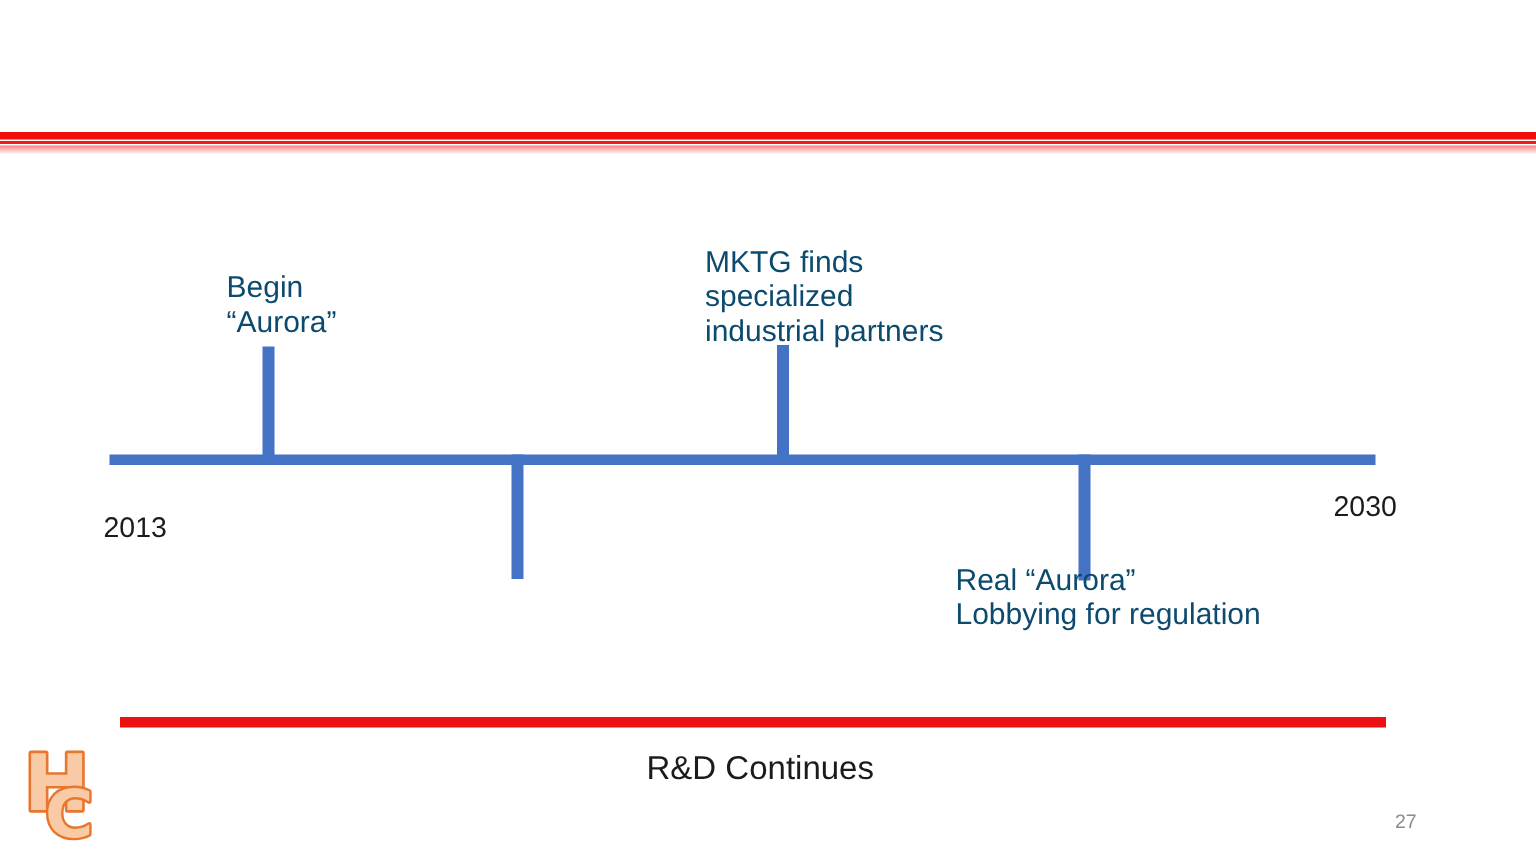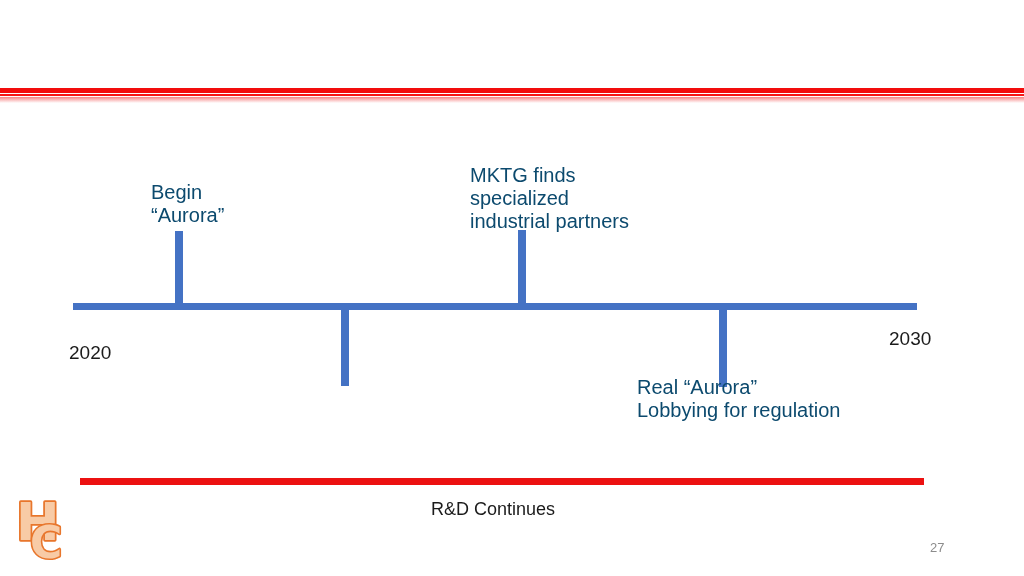--- a/index.html
+++ b/index.html
@@ -46,21 +46,21 @@
   
   .year-label { position: absolute; font-size: 19px; color: #1b1b1b; }
   .year-start { left: 69px;  top: 342px; }
   .year-end   { left: 889px; top: 328px; }
 
   
   .bottom-divider {
     position: absolute; left: 80px; top: 478px; width: 844px; height: 7px;
     background: #ec1111;
   }
-  .rd-label { position: absolute; left: 431px; top: 499px; font-size: 18px; color: #1b1b1b; }
+  .rd-label { position: absolute; left: 431px; top: 499px; font-size: 22px; color: #1b1b1b; }
 
   
   .logo { position: absolute; left: 8px; top: 484px; width: 72px; height: 84px; }
 
   
   .page-number {
     position: absolute; left: 930px; top: 540px; font-size: 13px; color: #8c8c8c; text-align: center;
   }
 </style>
 </head>
@@ -79,21 +79,21 @@
   <div class="tick tick-real"></div>
 
   <div class="event-label label-begin">Begin
 “Aurora”</div>
   <div class="event-label label-mktg">MKTG finds
 specialized
 industrial partners</div>
   <div class="event-label label-real">Real “Aurora”
 Lobbying for regulation</div>
 
-  <div class="year-label year-start">2020</div>
+  <div class="year-label year-start">2013</div>
   <div class="year-label year-end">2030</div>
 
   <div class="bottom-divider"></div>
   <div class="rd-label">R&amp;D Continues</div>
 
   <svg class="logo" viewBox="0 0 72 84" xmlns="http://www.w3.org/2000/svg">
     <text x="8" y="56" font-family="DejaVu Sans, sans-serif" font-weight="bold" font-size="52" fill="#F8CBA6" stroke="#E8762C" stroke-width="3.5" paint-order="stroke" stroke-linejoin="round">H</text>
     <text x="22" y="74" font-family="DejaVu Sans, sans-serif" font-weight="bold" font-size="44" fill="#F8CBA6" stroke="#E8762C" stroke-width="3.2" paint-order="stroke" stroke-linejoin="round">C</text>
   </svg>
 

